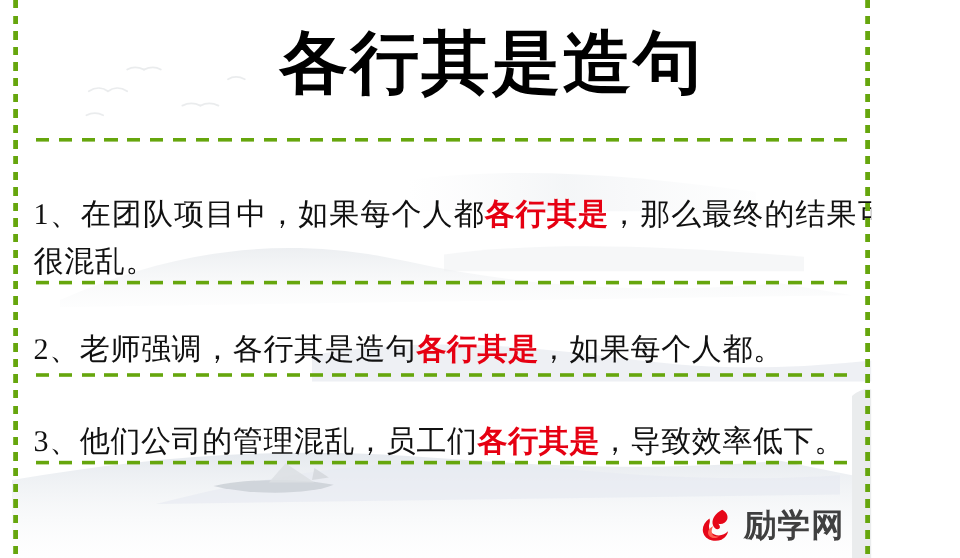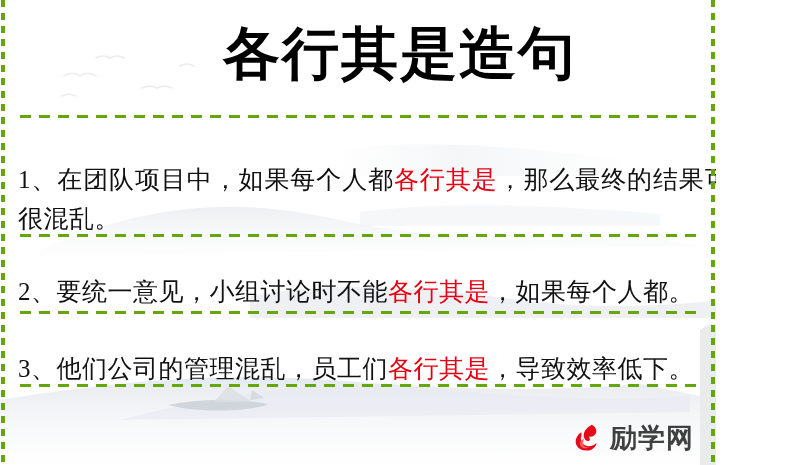--- a/index.html
+++ b/index.html
@@ -16,20 +16,21 @@
     font-family: "Liberation Serif", "DejaVu Serif", serif;
     position: relative;
   }
 
   #page {
     position: relative;
     width: 716px;
     height: 465px;
     background: #ffffff;
     overflow: hidden;
+    margin-left: 10px;
   }
 
   
   .bg-layer {
     position: absolute;
     inset: 0;
     pointer-events: none;
     z-index: 0;
   }
   .bg-svg { width: 800px; height: 465px; display: block; }
@@ -97,21 +98,21 @@
     right: 18px;
     font-family: "Liberation Serif", "DejaVu Serif", serif;
     font-size: 25px;
     line-height: 39px;
     color: #111111;
     letter-spacing: 0.5px;
     text-align: justify;
   }
   .sentence .kw {
     color: #e60012;
-    font-weight: 400;
+    font-weight: 700;
   }
   #s1 { top: 28px; }
   #s2 { top: 140px; }
   #s3 { top: 217px; }
 
   
   .logo {
     position: absolute;
     right: 22px;
     bottom: 10px;
@@ -218,21 +219,21 @@
   <div class="sep" style="top:311px;"></div>
   <div class="sep" style="top:384px;"></div>
 
   <div class="sentences">
 
     <p class="sentence" id="s1">
       <span>1、</span><span>在团队项目中，如果每个人都</span><span class="kw">各行其是</span><span>，那么最终的结果可能会很混乱。</span>
     </p>
 
     <p class="sentence" id="s2">
-      <span>2、</span><span>要统一意见，小组讨论时不能</span><span class="kw">各行其是</span><span>，如果每个人都。</span>
+      <span>2、</span><span>老师强调，各行其是造句</span><span class="kw">各行其是</span><span>，如果每个人都。</span>
     </p>
 
     <p class="sentence" id="s3">
       <span>3、</span><span>他们公司的管理混乱，员工们</span><span class="kw">各行其是</span><span>，导致效率低下。</span>
     </p>
 
   </div>
 
   <div class="logo">
     <span>

